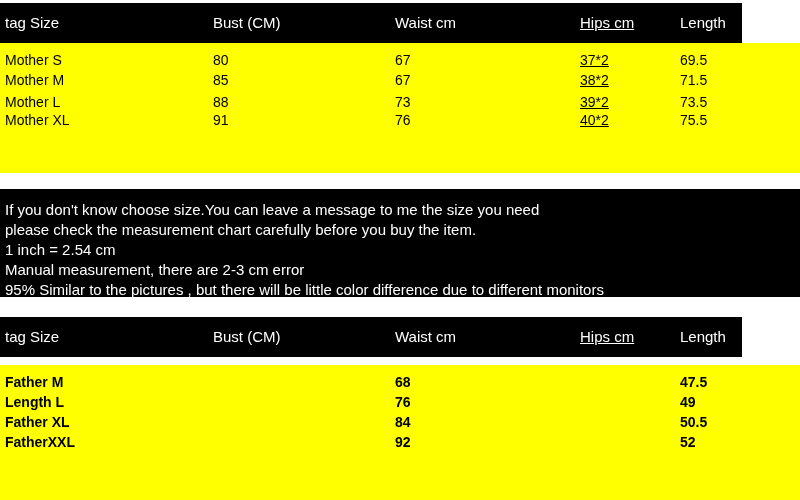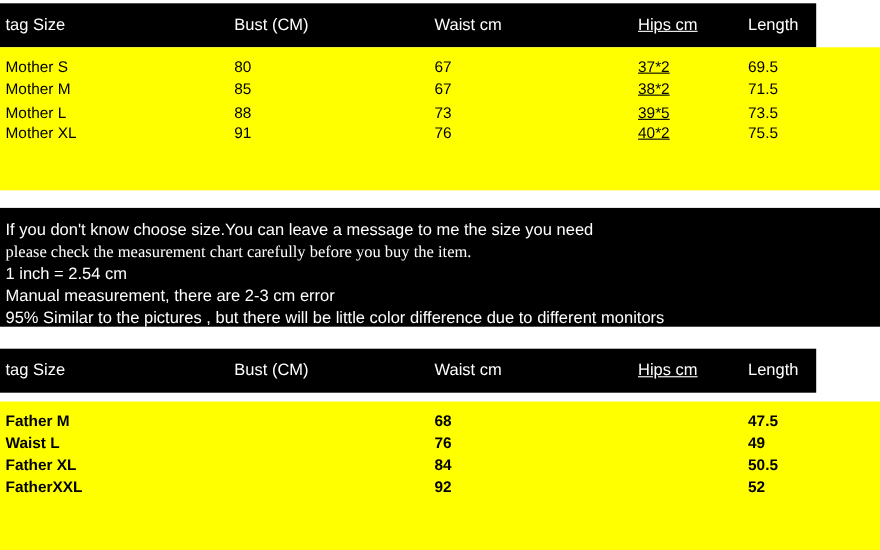--- a/index.html
+++ b/index.html
@@ -122,36 +122,36 @@
       <span class="dcell col-size">Mother M</span>
       <span class="dcell col-bust">85</span>
       <span class="dcell col-waist">67</span>
       <span class="dcell col-hips">38*2</span>
       <span class="dcell col-length">71.5</span>
     </div>
     <div class="chart-row" style="top:33px;margin-top:16px;">
       <span class="dcell col-size">Mother L</span>
       <span class="dcell col-bust">88</span>
       <span class="dcell col-waist">73</span>
-      <span class="dcell col-hips">39*5</span>
+      <span class="dcell col-hips">39*2</span>
       <span class="dcell col-length">73.5</span>
     </div>
     <div class="chart-row" style="top:67px;">
       <span class="dcell col-size">Mother XL</span>
       <span class="dcell col-bust">91</span>
       <span class="dcell col-waist">76</span>
       <span class="dcell col-hips">40*2</span>
       <span class="dcell col-length">75.5</span>
     </div>
   </div>
 </div>
 
 <div id="notes-block">
   <span class="note-line" style="top:11px;">If you don't know choose size.You can leave a message to me the size you need</span>
-  <span class="note-line" style="top:31px;font-family:Liberation Serif, serif;">please check the measurement chart carefully before you buy the item.</span>
+  <span class="note-line" style="top:31px;">please check the measurement chart carefully before you buy the item.</span>
   <span class="note-line" style="top:51px;">1 inch = 2.54 cm</span>
   <span class="note-line" style="top:71px;">Manual measurement, there are 2-3 cm error</span>
   <span class="note-line" style="top:91px;">95% Similar to the pictures , but there will be little color difference due to different monitors</span>
 </div>
 
 <div class="size-chart" id="table-father">
 
   <div class="chart-header">
     <span class="hcell col-size">tag Size</span>
     <span class="hcell col-bust">Bust (CM)</span>
@@ -162,21 +162,21 @@
 
   <div class="chart-body">
     <div class="chart-row" style="top:7px;">
       <span class="dcell col-size">Father M</span>
       <span class="dcell col-bust"></span>
       <span class="dcell col-waist">68</span>
       <span class="dcell col-hips"></span>
       <span class="dcell col-length">47.5</span>
     </div>
     <div class="chart-row" style="top:27px;">
-      <span class="dcell col-size">Waist L</span>
+      <span class="dcell col-size">Length L</span>
       <span class="dcell col-bust"></span>
       <span class="dcell col-waist">76</span>
       <span class="dcell col-hips"></span>
       <span class="dcell col-length">49</span>
     </div>
     <div class="chart-row" style="top:47px;">
       <span class="dcell col-size">Father XL</span>
       <span class="dcell col-bust"></span>
       <span class="dcell col-waist">84</span>
       <span class="dcell col-hips"></span>

